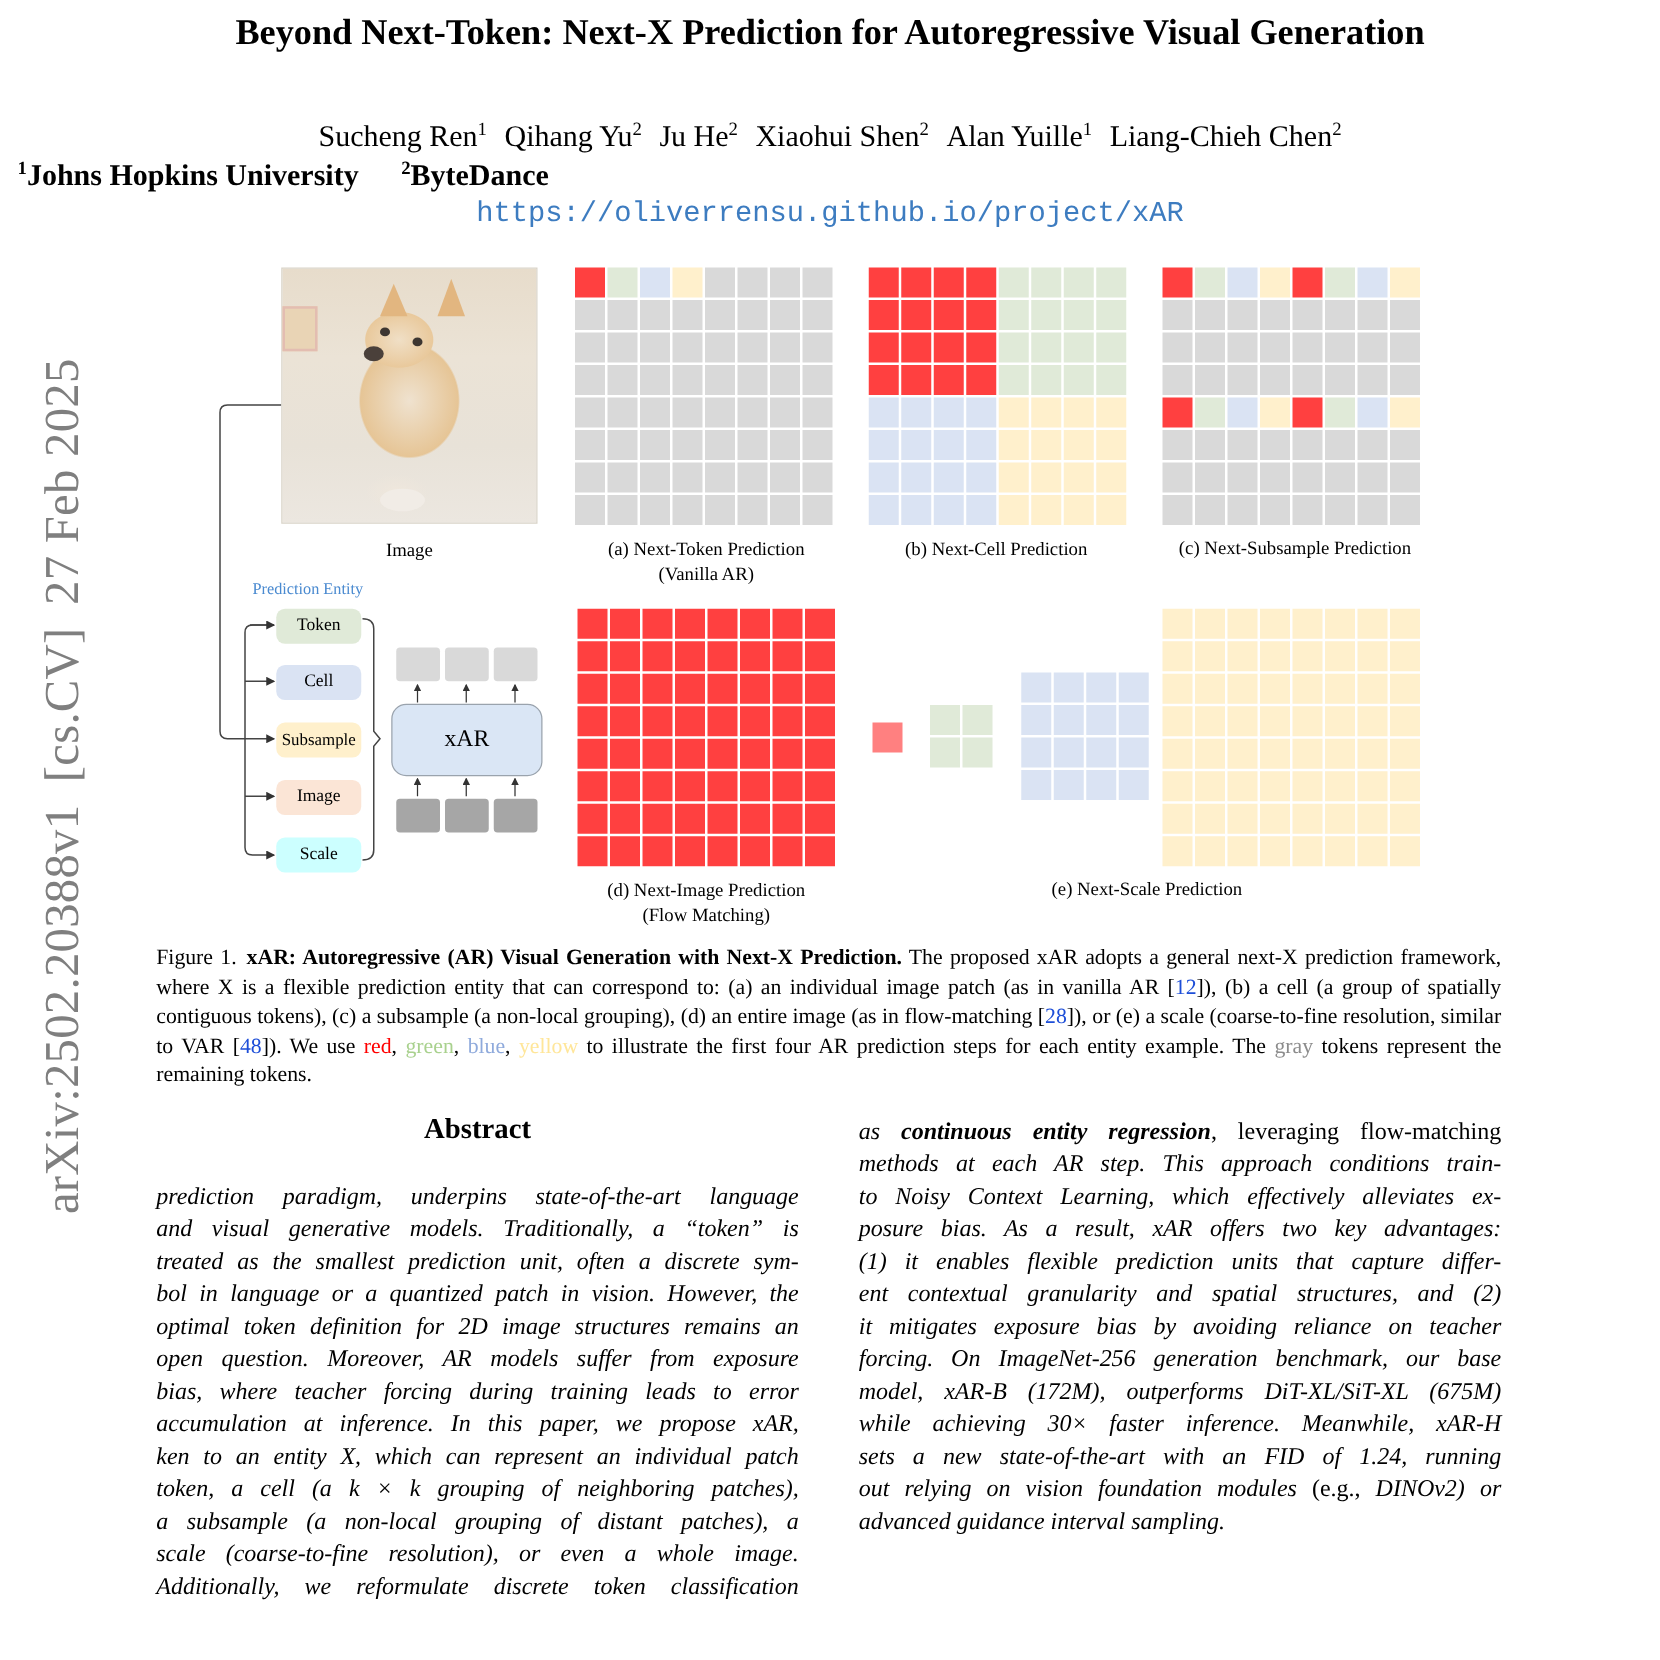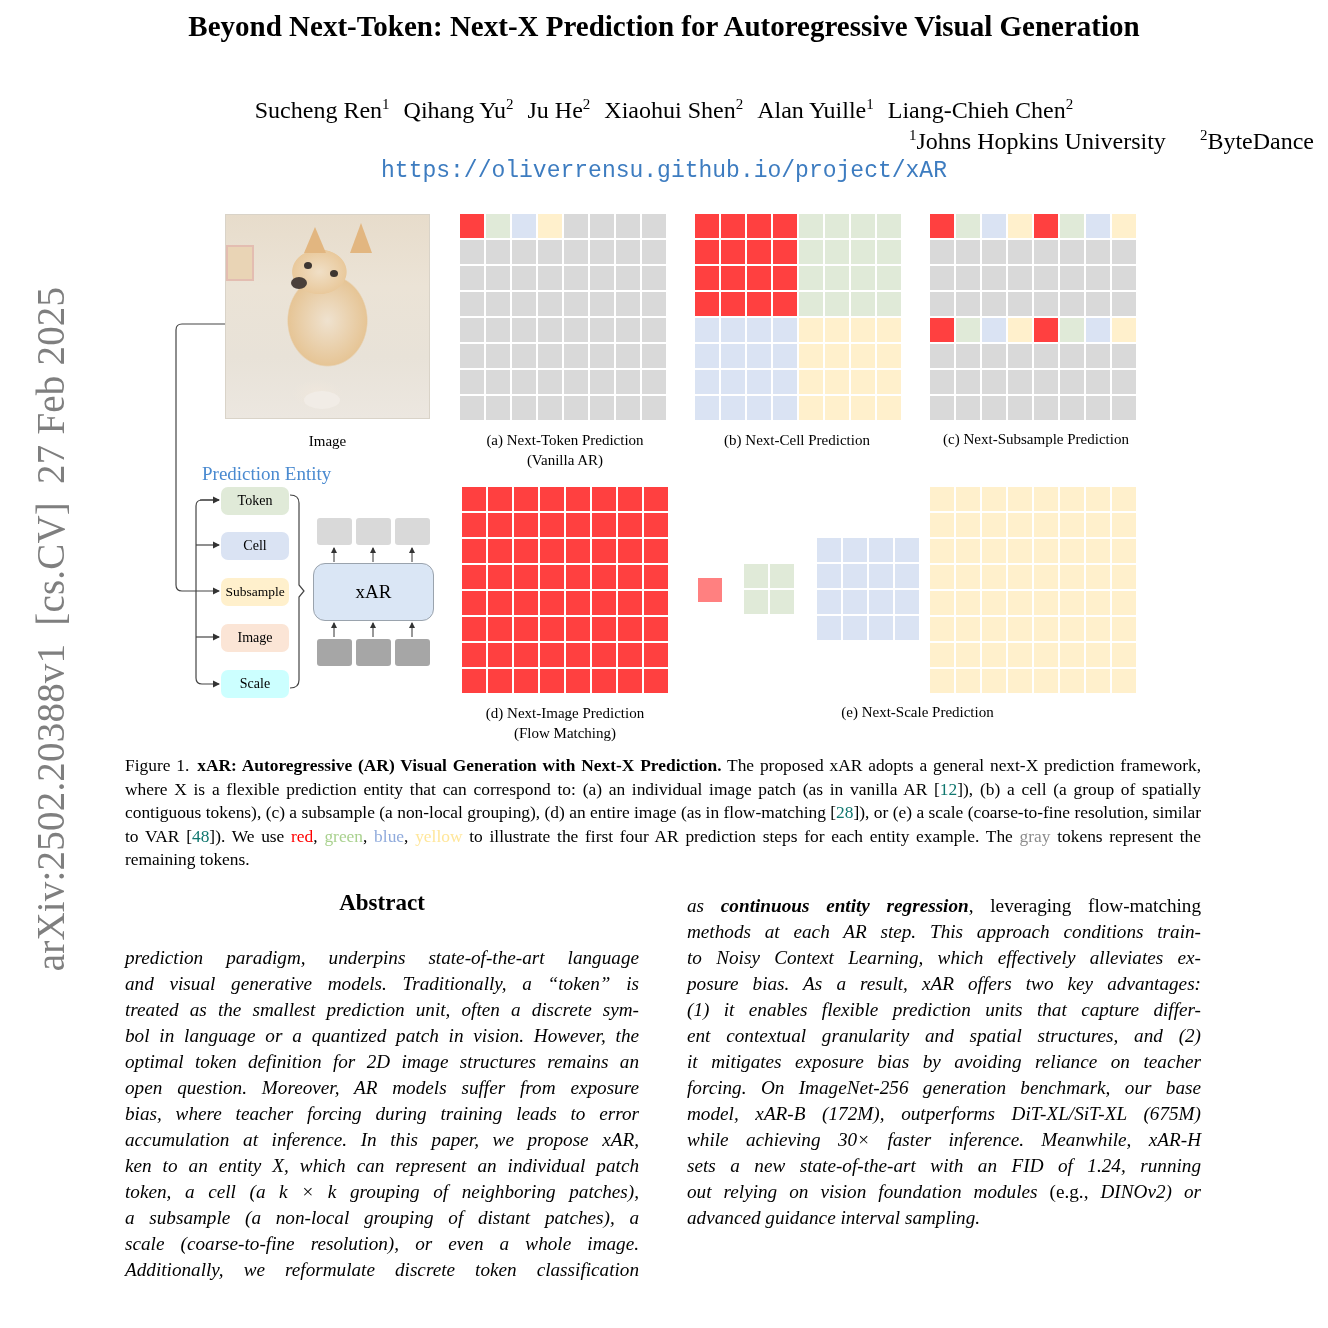--- a/index.html
+++ b/index.html
@@ -20,21 +20,21 @@
     text-align: center; font-weight: bold; font-size: 29px;
   }
   .authors {
     position: absolute; left: 0; width: 1328px; top: 96px;
     text-align: center; font-size: 24px;
   }
   .authors .author { margin: 0 4px; }
   .authors sup, .affils sup { font-size: 15px; vertical-align: 9px; }
   .affils {
     position: absolute; left: 0; width: 1328px; top: 127px;
-    text-align: right; font-size: 24px;
+    text-align: left; font-size: 24px; font-weight: bold;
   }
   .affils .aff { margin: 0 14px; }
   .project-url {
     position: absolute; left: 0; width: 1328px; top: 158px;
     text-align: center; font-size: 23px; color: #3d7cc0;
     font-family: "Liberation Mono", "DejaVu Sans Mono", monospace;
   }
 
   
   .dog-image {
@@ -54,21 +54,21 @@
   .dog-image .nose { position: absolute; left: 65px; top: 62px; width: 16px; height: 12px; background: #4a403a; border-radius: 50%; }
   .dog-image .frame { position: absolute; left: 0; top: 30px; width: 28px; height: 36px; background: #e9d4b5; border: 2px solid #e3bdb1; }
   .dog-image .paw { position: absolute; left: 78px; top: 176px; width: 36px; height: 18px; background: #f1ece6; border-radius: 50%; }
 
   .label { position: absolute; font-size: 15px; text-align: center; line-height: 20px; }
 
   .grid { position: absolute; display: grid; gap: 2px; }
   .grid .cell { width: 24px; height: 24px; }
 
   .pred-entity-title {
-    position: absolute; left: 202px; top: 463px; font-size: 19px; color: #4a8ad0;
+    position: absolute; left: 202px; top: 463px; font-size: 13px; color: #4a8ad0;
   }
   .entity-box {
     position: absolute; left: 221px; width: 68px; height: 28px; border-radius: 7px;
     font-size: 14px; text-align: center; line-height: 28px;
   }
   .e-token { background: #e0ead8; }
   .e-cell { background: #dae3f3; }
   .e-subsample { background: #fff0cc; font-size: 13.5px; }
   .e-image { background: #fbe5d6; }
   .e-scale { background: #ccffff; }
@@ -82,21 +82,21 @@
   .in-box { position: absolute; width: 35px; height: 27px; border-radius: 3px; background: #a6a6a6; }
 
   svg.connectors { position: absolute; left: 0; top: 0; width: 1328px; height: 1328px; pointer-events: none; }
 
   .caption {
     position: absolute; left: 125px; top: 754px; width: 1076px;
     font-size: 17.4px; line-height: 23.6px; text-align: justify;
   }
   .caption .fig-num { margin-right: 8px; }
   .caption b { font-weight: bold; }
-  .cite { color: #0f766e; }
+  .cite { color: #1d4ed8; }
   .w-red { color: #ff0000; }
   .w-green { color: #a9d18e; }
   .w-blue { color: #8faadc; }
   .w-yellow { color: #ffe699; }
   .w-gray { color: #8c8c8c; }
 
   .abstract-heading {
     position: absolute; left: 125px; width: 514px; top: 890px;
     text-align: center; font-weight: bold; font-size: 23px;
   }

